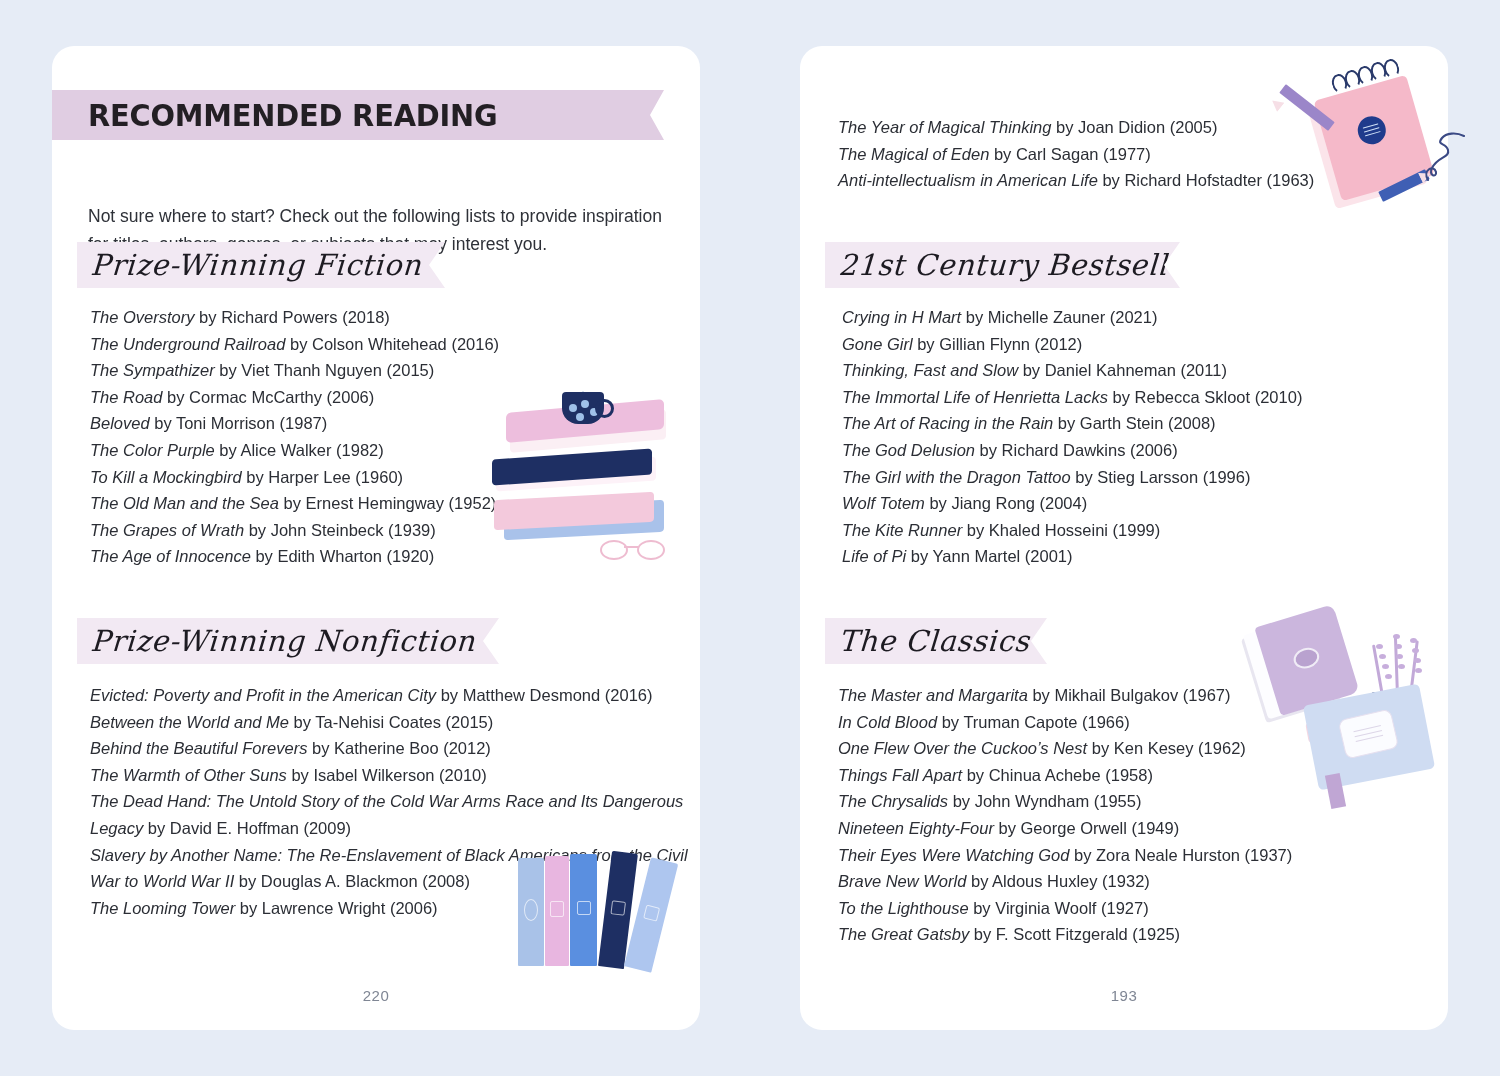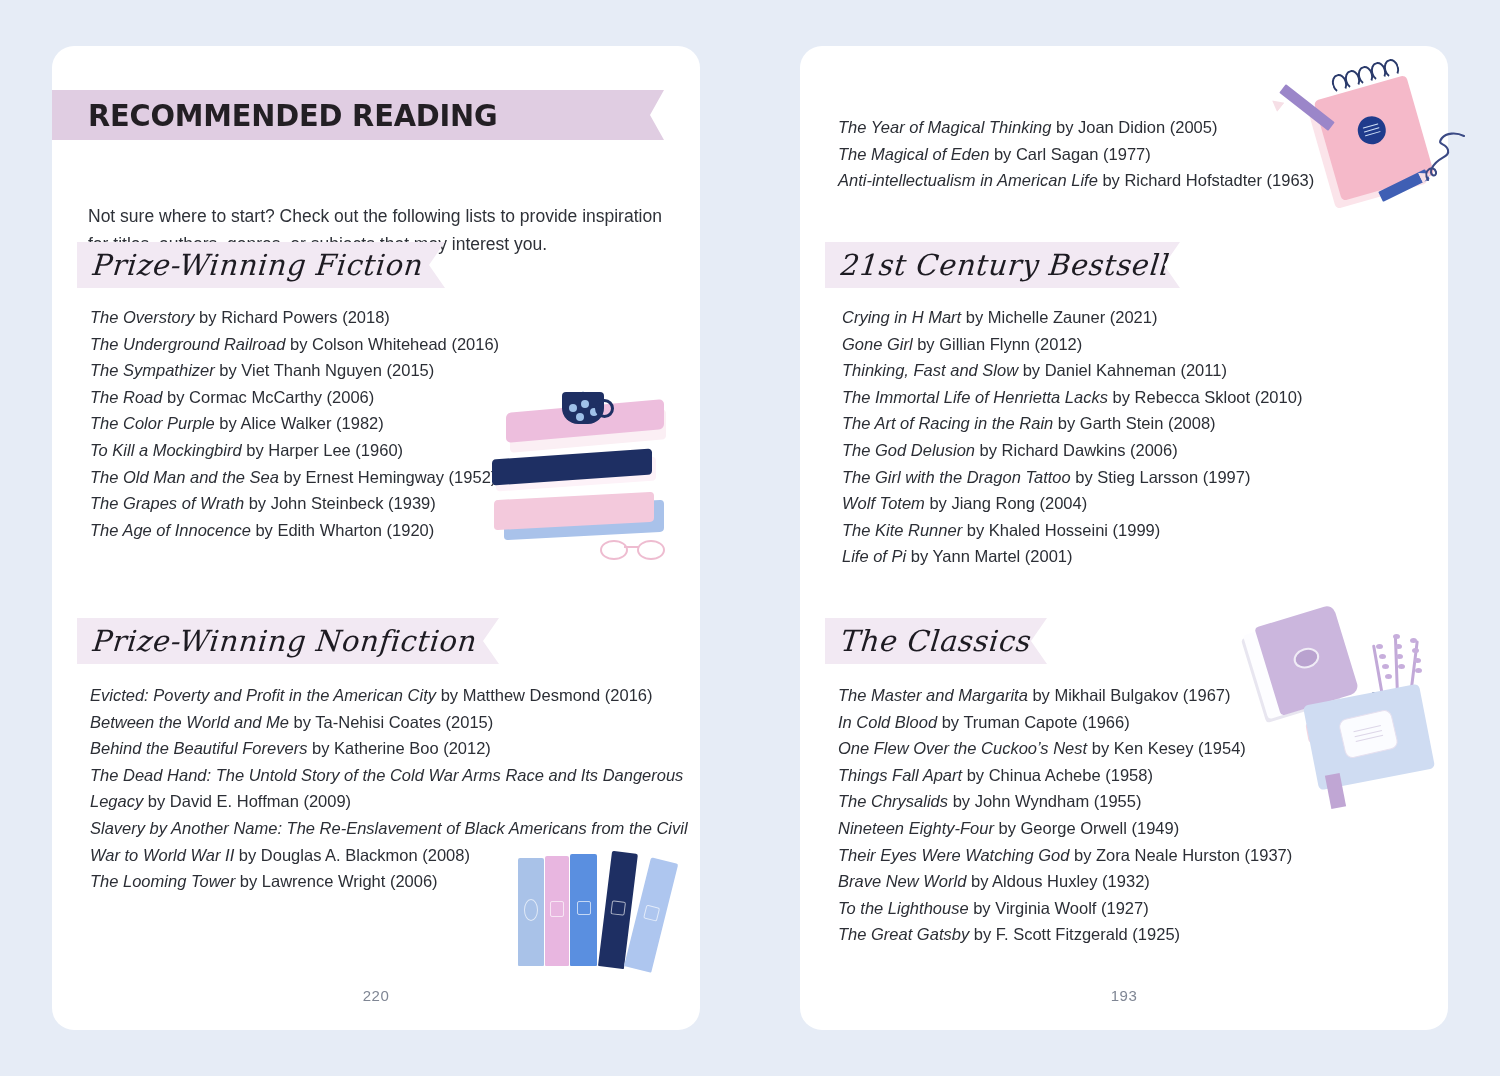--- a/index.html
+++ b/index.html
@@ -155,20 +155,21 @@
 
     <div class="sec-banner" style="left:25px;top:196px;width:368px;
          clip-path:polygon(0 0, 368px 0, 352px 23px, 368px 46px, 0 46px);">
       <div class="txt">Prize-Winning Fiction</div>
     </div>
     <div class="list" id="list-fiction" style="left:38px;top:258px;width:580px;">
         <div class="item"><i>The Overstory</i><span> by Richard Powers (2018)</span></div>
         <div class="item"><i>The Underground Railroad</i><span> by Colson Whitehead (2016)</span></div>
         <div class="item"><i>The Sympathizer</i><span> by Viet Thanh Nguyen (2015)</span></div>
         <div class="item"><i>The Road</i><span> by Cormac McCarthy (2006)</span></div>
+        <div class="item"><i>Beloved</i><span> by Toni Morrison (1987)</span></div>
         <div class="item"><i>The Color Purple</i><span> by Alice Walker (1982)</span></div>
         <div class="item"><i>To Kill a Mockingbird</i><span> by Harper Lee (1960)</span></div>
         <div class="item"><i>The Old Man and the Sea</i><span> by Ernest Hemingway (1952)</span></div>
         <div class="item"><i>The Grapes of Wrath</i><span> by John Steinbeck (1939)</span></div>
         <div class="item"><i>The Age of Innocence</i><span> by Edith Wharton (1920)</span></div>
       </div>
 
     <div class="ill stack" style="left:436px;top:346px;">
       <div class="steam" style="left:84px;top:2px;transform:rotate(-16deg);"></div>
       <div class="steam" style="left:94px;top:-1px;"></div>
@@ -193,20 +194,21 @@
     </div>
 
     <div class="sec-banner" style="left:25px;top:572px;width:422px;
          clip-path:polygon(0 0, 422px 0, 406px 23px, 422px 46px, 0 46px);">
       <div class="txt">Prize-Winning Nonfiction</div>
     </div>
     <div class="list" id="list-nonfiction" style="left:38px;top:636px;width:600px;">
         <div class="item wrap"><i>Evicted: Poverty and Profit in the American City</i><span> by Matthew Desmond (2016)</span></div>
         <div class="item wrap"><i>Between the World and Me</i><span> by Ta-Nehisi Coates (2015)</span></div>
         <div class="item wrap"><i>Behind the Beautiful Forevers</i><span> by Katherine Boo (2012)</span></div>
+        <div class="item wrap"><i>The Warmth of Other Suns</i><span> by Isabel Wilkerson (2010)</span></div>
         <div class="item wrap"><i>The Dead Hand: The Untold Story of the Cold War Arms Race and Its Dangerous Legacy</i><span> by David E. Hoffman (2009)</span></div>
         <div class="item wrap"><i>Slavery by Another Name: The Re-Enslavement of Black Americans from the Civil War to World War II</i><span> by Douglas A. Blackmon (2008)</span></div>
         <div class="item wrap"><i>The Looming Tower</i><span> by Lawrence Wright (2006)</span></div>
       </div>
 
     <div class="ill rowbooks" style="left:466px;top:800px;">
       <div class="sb" style="left:0px;height:108px;width:26px;background:#a9c2e8;">
         <div class="sb-lbl"></div>
         </div>
       <div class="sb" style="left:27px;height:110px;width:24px;background:#e8b6e0;">
@@ -272,34 +274,34 @@
          clip-path:polygon(0 0, 355px 0, 339px 23px, 355px 46px, 0 46px);">
       <div class="txt">21st Century Bestsellers</div>
     </div>
     <div class="list" id="list-bestsellers" style="left:22px;top:258px;width:590px;margin-left:20px;">
         <div class="item"><i>Crying in H Mart</i><span> by Michelle Zauner (2021)</span></div>
         <div class="item"><i>Gone Girl</i><span> by Gillian Flynn (2012)</span></div>
         <div class="item"><i>Thinking, Fast and Slow</i><span> by Daniel Kahneman (2011)</span></div>
         <div class="item"><i>The Immortal Life of Henrietta Lacks</i><span> by Rebecca Skloot (2010)</span></div>
         <div class="item"><i>The Art of Racing in the Rain</i><span> by Garth Stein (2008)</span></div>
         <div class="item"><i>The God Delusion</i><span> by Richard Dawkins (2006)</span></div>
-        <div class="item"><i>The Girl with the Dragon Tattoo</i><span> by Stieg Larsson (1997)</span></div>
+        <div class="item"><i>The Girl with the Dragon Tattoo</i><span> by Stieg Larsson (1996)</span></div>
         <div class="item"><i>Wolf Totem</i><span> by Jiang Rong (2004)</span></div>
         <div class="item"><i>The Kite Runner</i><span> by Khaled Hosseini (1999)</span></div>
         <div class="item"><i>Life of Pi</i><span> by Yann Martel (2001)</span></div>
       </div>
 
     <div class="sec-banner" style="left:25px;top:572px;width:222px;
          clip-path:polygon(0 0, 222px 0, 206px 23px, 222px 46px, 0 46px);">
       <div class="txt">The Classics</div>
     </div>
     <div class="list" id="list-classics" style="left:38px;top:636px;width:590px;">
         <div class="item"><i>The Master and Margarita</i><span> by Mikhail Bulgakov (1967)</span></div>
         <div class="item"><i>In Cold Blood</i><span> by Truman Capote (1966)</span></div>
-        <div class="item"><i>One Flew Over the Cuckoo’s Nest</i><span> by Ken Kesey (1954)</span></div>
+        <div class="item"><i>One Flew Over the Cuckoo’s Nest</i><span> by Ken Kesey (1962)</span></div>
         <div class="item"><i>Things Fall Apart</i><span> by Chinua Achebe (1958)</span></div>
         <div class="item"><i>The Chrysalids</i><span> by John Wyndham (1955)</span></div>
         <div class="item"><i>Nineteen Eighty-Four</i><span> by George Orwell (1949)</span></div>
         <div class="item"><i>Their Eyes Were Watching God</i><span> by Zora Neale Hurston (1937)</span></div>
         <div class="item"><i>Brave New World</i><span> by Aldous Huxley (1932)</span></div>
         <div class="item"><i>To the Lighthouse</i><span> by Virginia Woolf (1927)</span></div>
         <div class="item"><i>The Great Gatsby</i><span> by F. Scott Fitzgerald (1925)</span></div>
       </div>
 
     <div class="ill bpl" style="left:450px;top:560px;">

